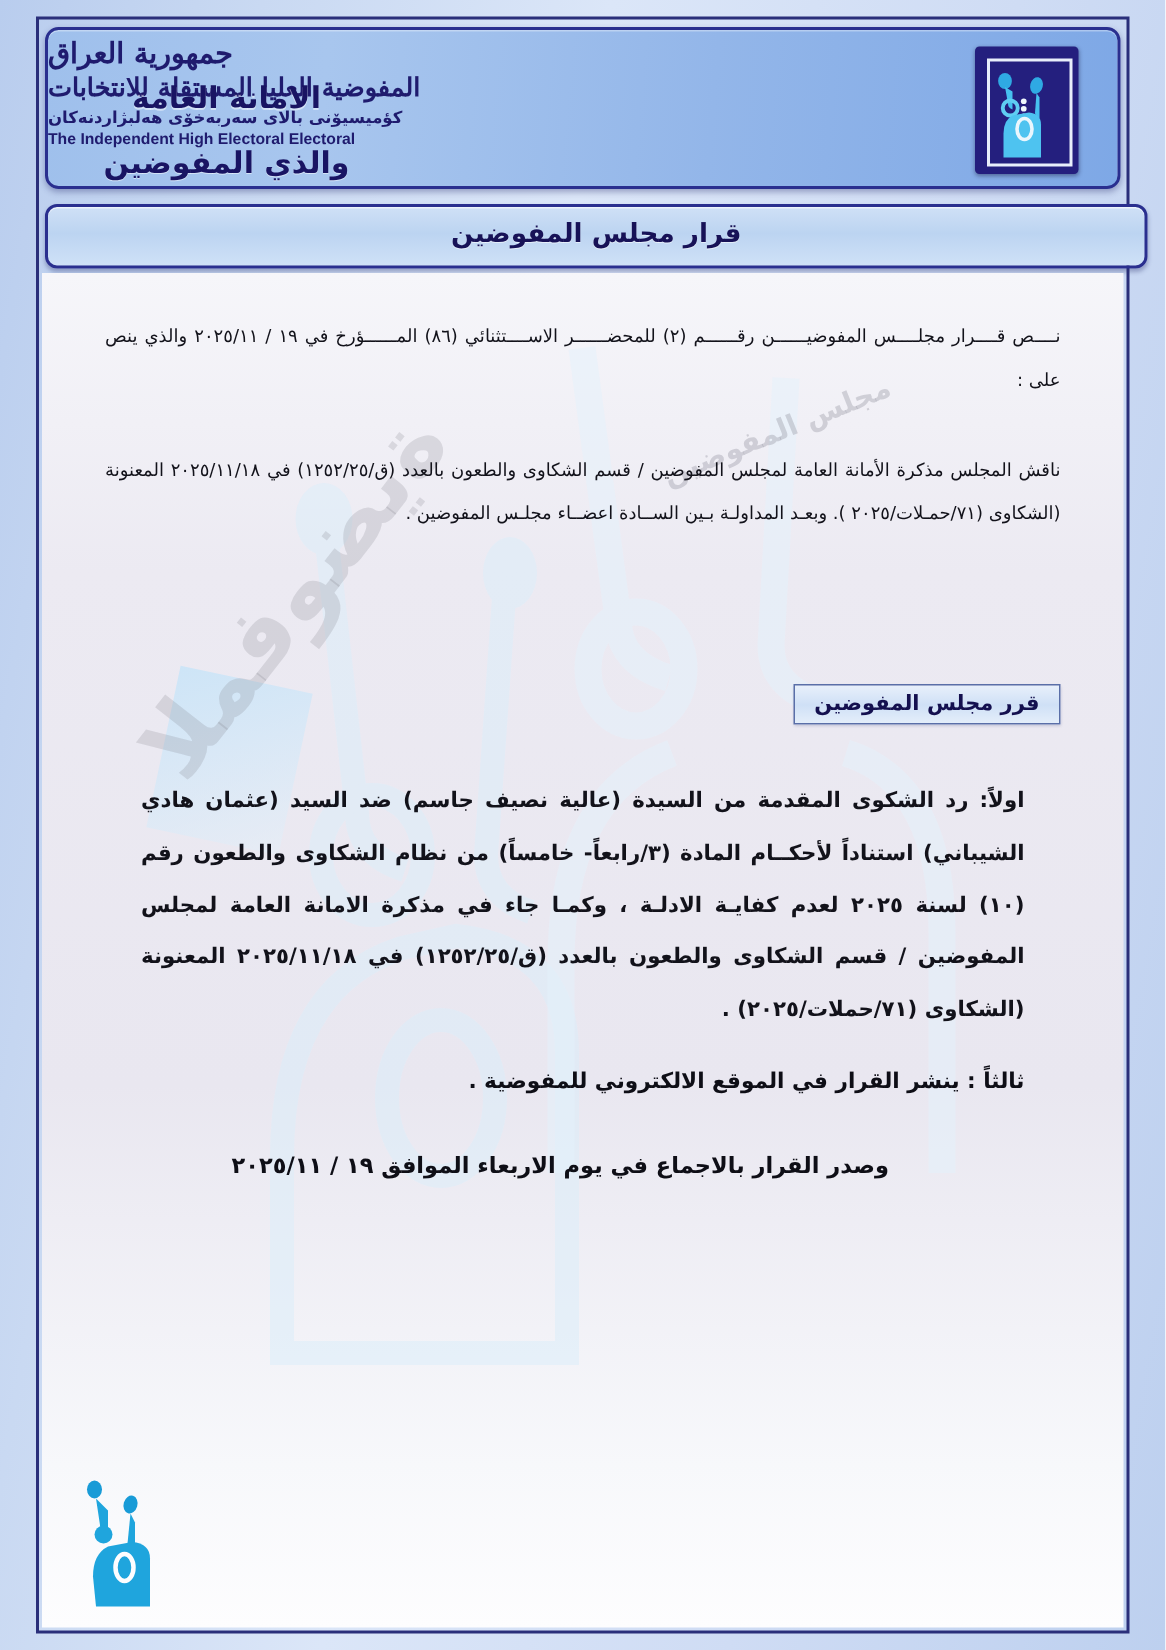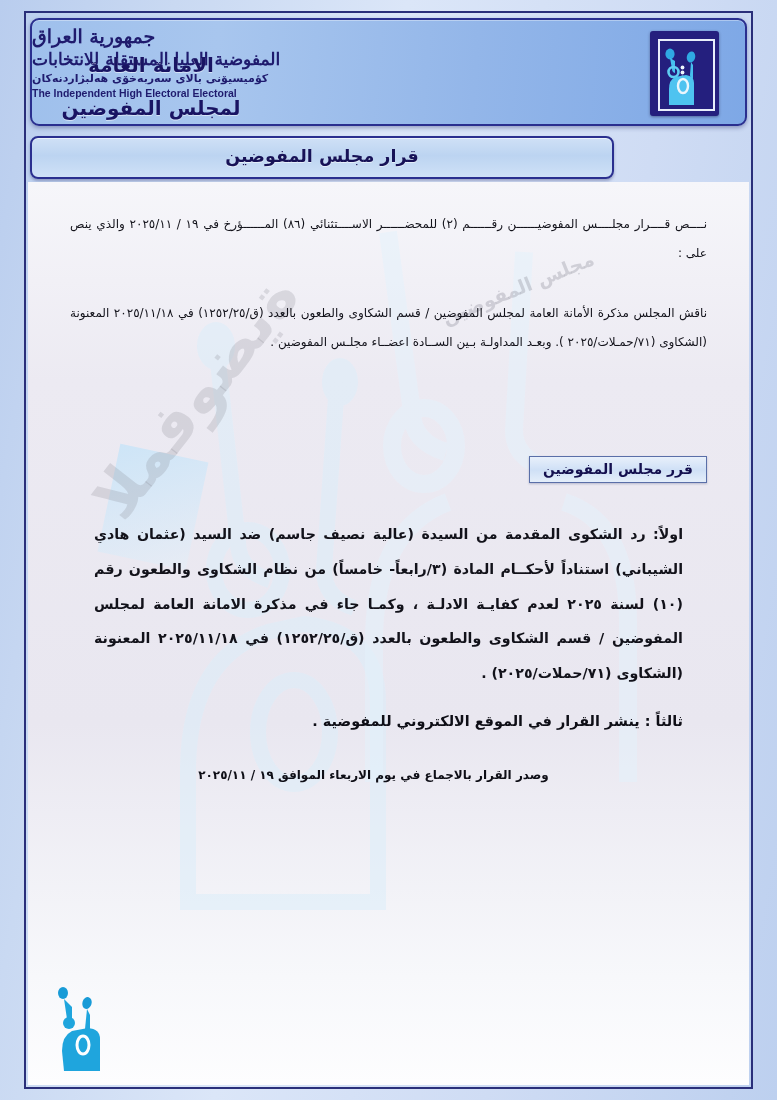--- a/index.html
+++ b/index.html
@@ -129,21 +129,21 @@
     font-weight: bold;
     font-size: 20px;
     line-height: 2.15;
     text-shadow: 0 1px 0 rgba(255,255,255,.5);
   }
 
   
   .title-bar {
     position: absolute;
     left: 30px; top: 136px;
-    width: 584px; height: 43px;
+    width: 735px; height: 43px;
     box-sizing: border-box;
     border: 2px solid #2a2f8f;
     border-radius: 8px;
     background: linear-gradient(180deg,#cfe0f6 0%, #bcd4f1 45%, #cfe1f7 100%);
     box-shadow: 0 2px 3px rgba(40,45,110,.35), inset 0 1px 0 rgba(255,255,255,.6);
   }
   .title-bar .txt {
     position: absolute;
     left: 0; right: 0; top: 8px;
     text-align: center;
@@ -196,21 +196,21 @@
     color: #0e0e16;
     font-size: 14.4px;
     font-weight: bold;
     line-height: 2.3;
     text-align: right;
     font-family: "DejaVu Sans", sans-serif;
   }
   .closing {
     margin: 0;
     color: #0e0e16;
-    font-size: 12px;
+    font-size: 15px;
     font-weight: bold;
     text-align: center;
     padding-right: 30px;
     font-family: "DejaVu Sans", sans-serif;
   }
 
   
   .footer-logo {
     position: absolute;
     left: 22px; bottom: 10px;
@@ -244,21 +244,21 @@
 
     <div class="center-mark">
       <div class="cm-l1">جمهورية العراق</div>
       <div class="cm-l2">المفوضية العليا المستقلة للانتخابات</div>
       <div class="cm-l3">كؤمیسیۆنی بالای سەربەخۆی هەلبژاردنەكان</div>
       <div class="cm-l4">The Independent High Electoral Electoral</div>
     </div>
 
     <div class="header-right">
       <div>الامانة العامة</div>
-      <div>لمجلس المفوضين</div>
+      <div>والذي المفوضين</div>
     </div>
   </div>
 
   <div class="title-bar">
     <div class="txt">قرار مجلس المفوضين</div>
   </div>
 
   <div class="sheet">
 
     <div class="wm-stripe"></div>

